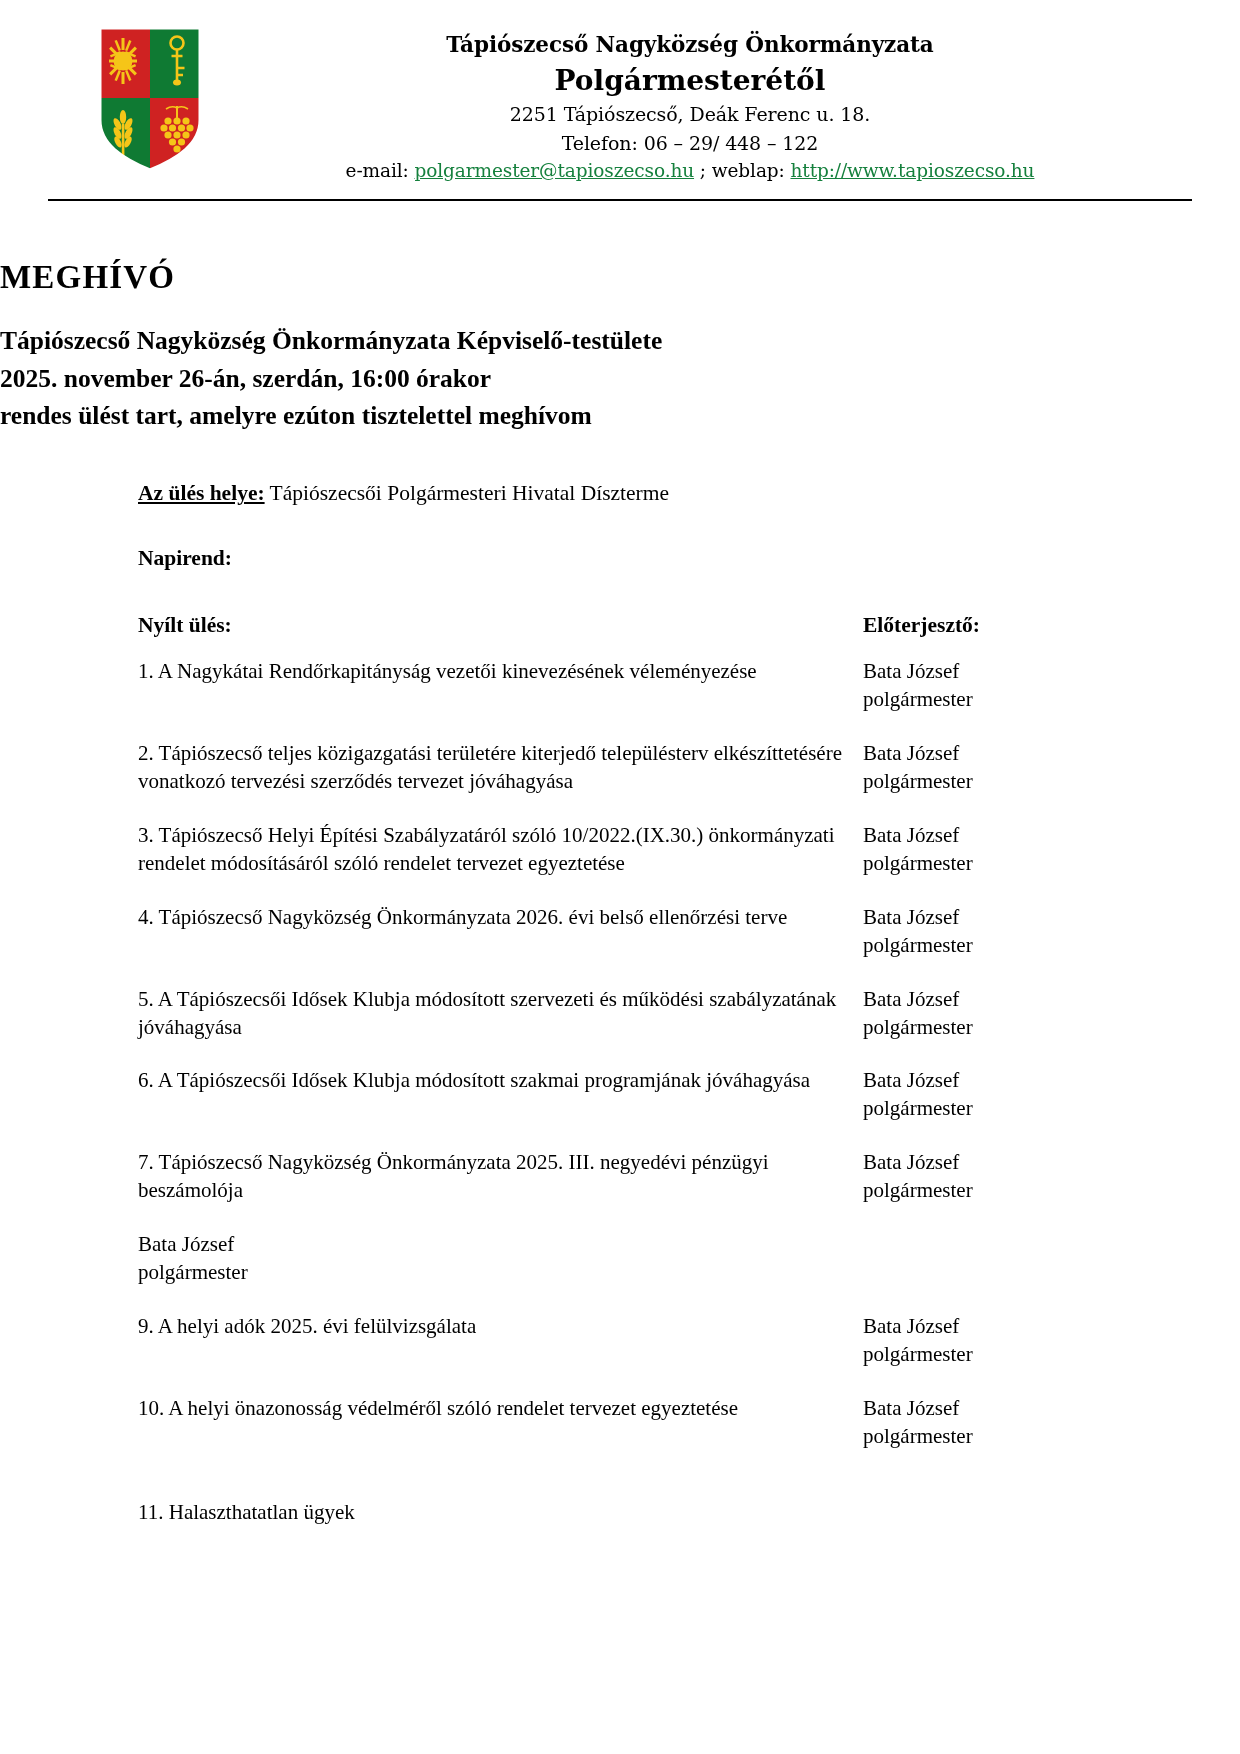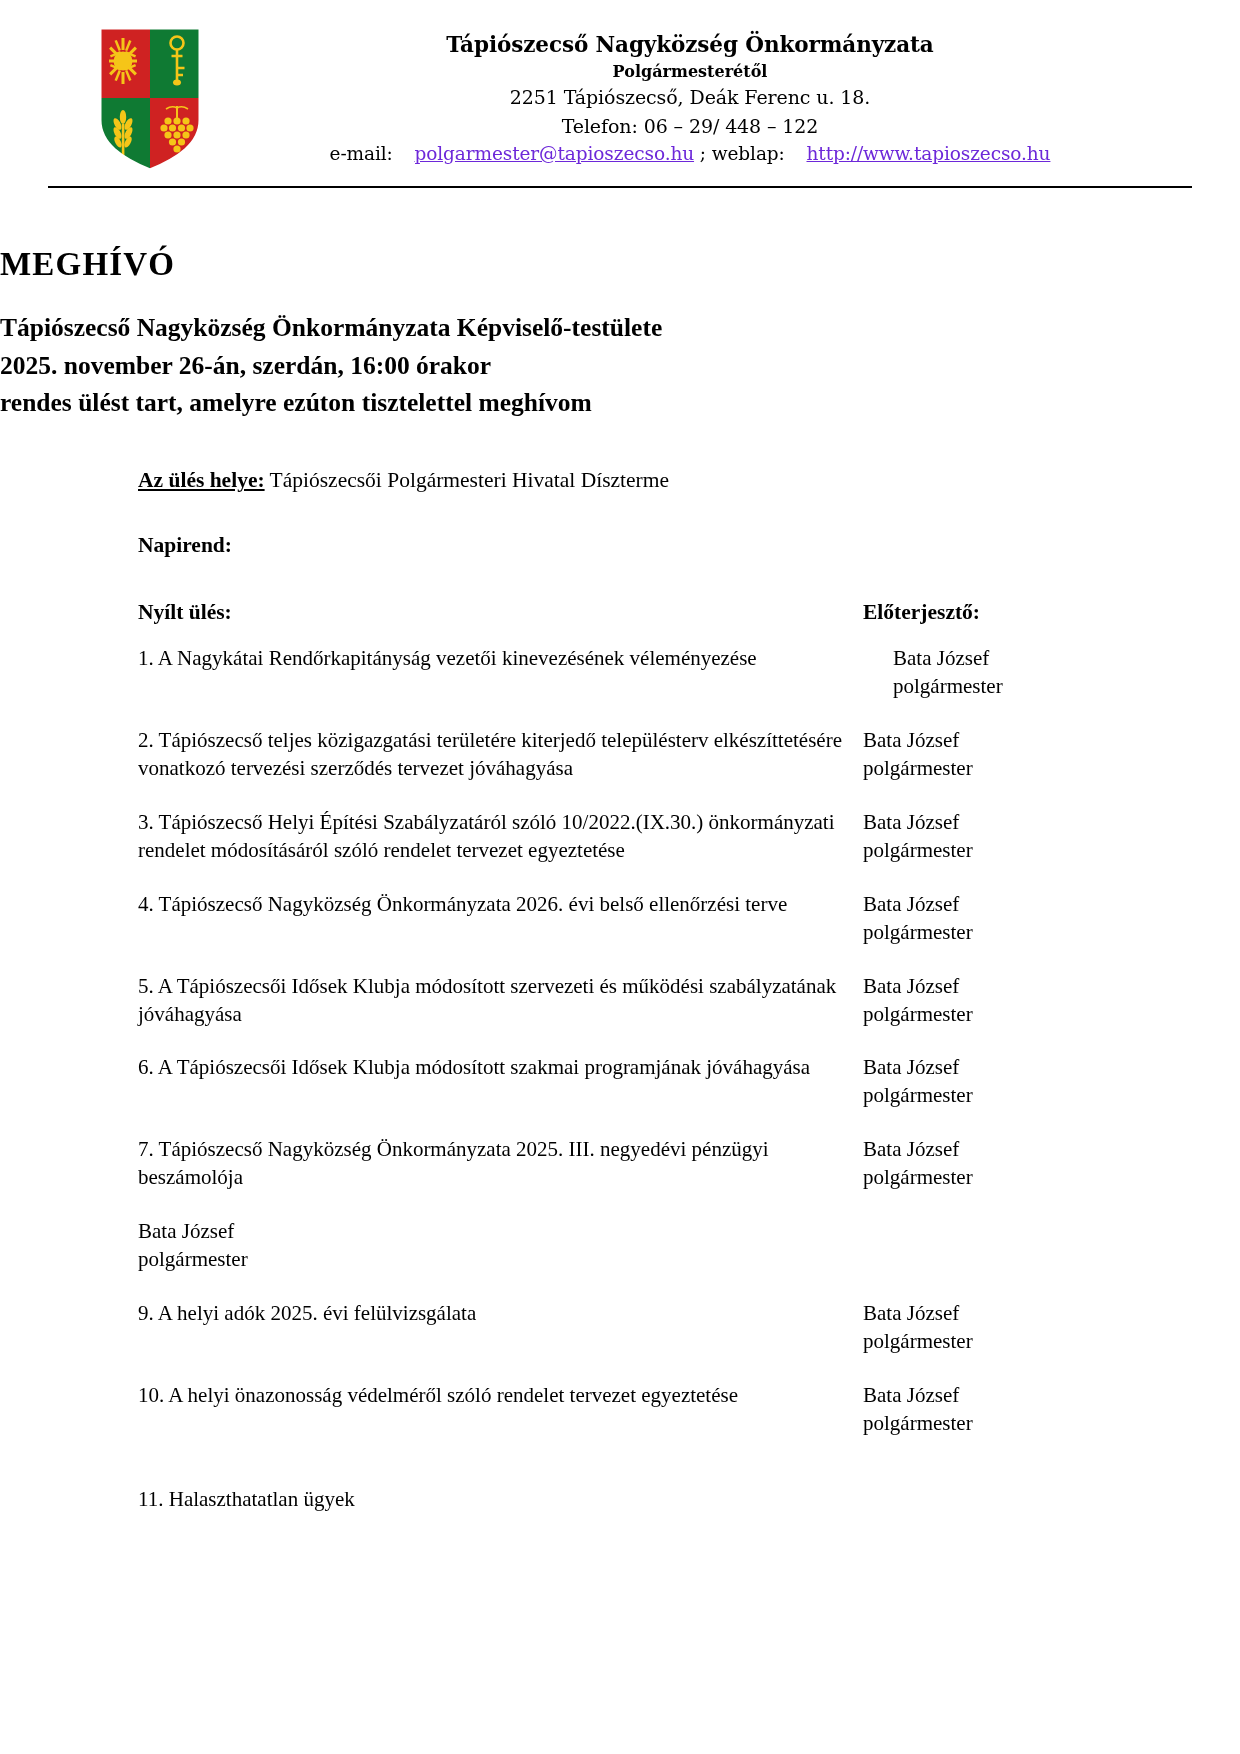--- a/index.html
+++ b/index.html
@@ -56,36 +56,35 @@
   .org-name {
     font-family: "DejaVu Serif", serif;
     font-weight: bold;
     font-size: 21.5px;
     line-height: 1.42;
     letter-spacing: -0.1px;
   }
   .org-role {
     font-family: "DejaVu Serif", serif;
     font-weight: bold;
-    font-size: 16px;
+    font-size: 28px;
     line-height: 1.42;
   }
   .org-line {
     font-family: "DejaVu Serif", serif;
     font-size: 19px;
     line-height: 1.5;
     letter-spacing: -0.1px;
   }
   .org-line.contact {
     font-size: 18.5px;
   }
   a.lnk {
-    color: #6d28d9;
+    color: #15803d;
     text-decoration: underline;
-    margin-left: 16px;
   }
 
   .rule {
     height: 0;
     border-top: 2px solid #000;
     margin: 14px 48px 0 48px;
   }
 
   
   .title-area {
@@ -140,21 +139,21 @@
   .agenda-list {
     margin-top: 20px;
   }
 
   .agenda-row {
     display: flex;
     margin-top: 26px;
     font-size: 21px;
     line-height: 1.33;
   }
-  .agenda-row:first-child { margin-top: 0; gap: 30px; }
+  .agenda-row:first-child { margin-top: 0; }
 
   .agenda-row .col-topic {
     flex: 0 0 725px;
     padding-right: 18px;
     box-sizing: border-box;
   }
   .agenda-row .col-presenter {
     flex: 1 1 auto;
     white-space: nowrap;
   }

